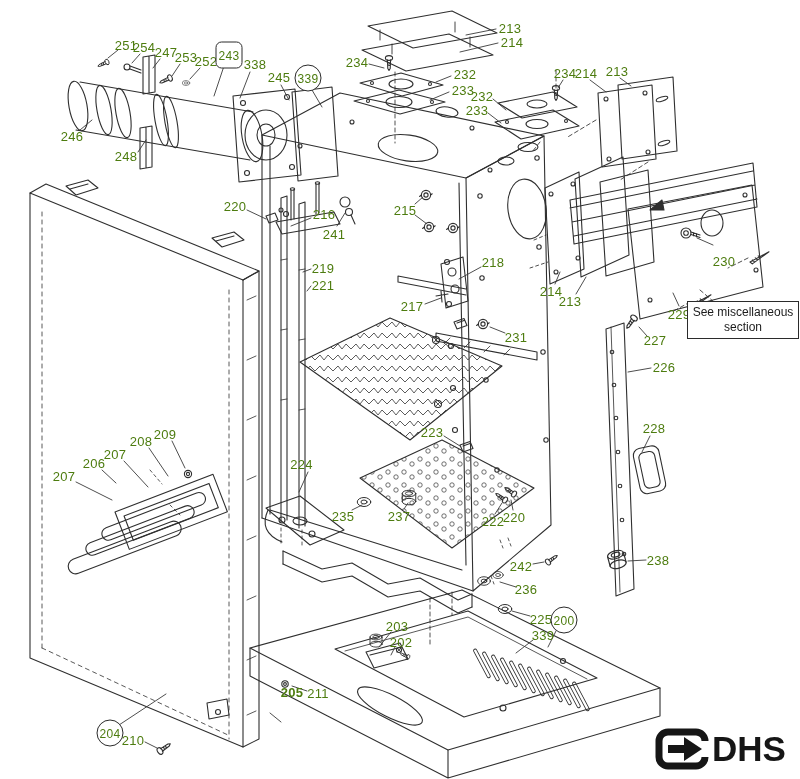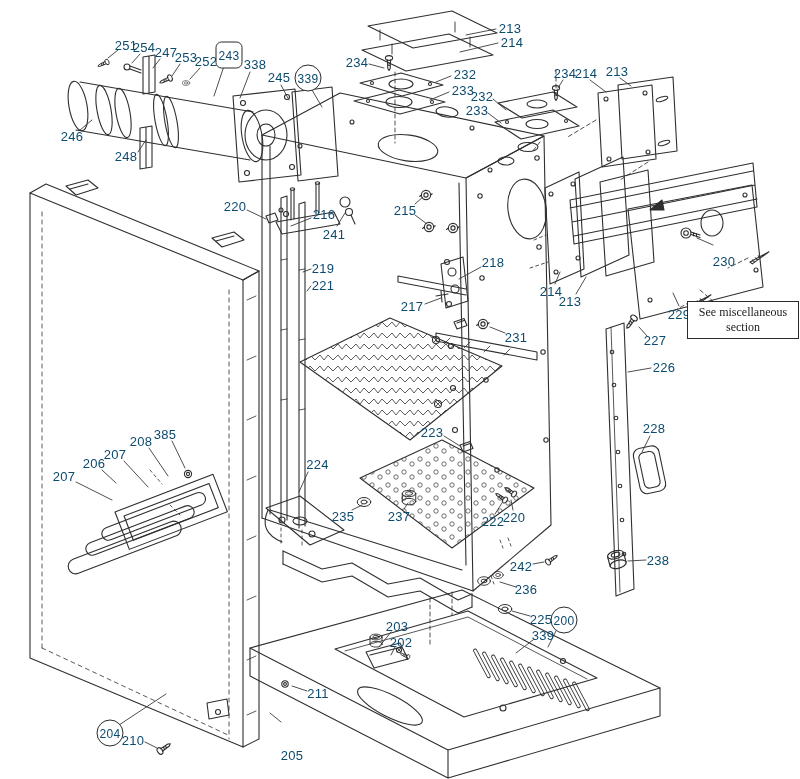--- a/index.html
+++ b/index.html
@@ -1,25 +1,25 @@
 <!DOCTYPE html>
 <html><head>
 <meta charset="utf-8">
 <style>
   html,body{margin:0;padding:0;background:#e8e8e8;}
   #stage{position:relative;width:800px;height:779px;background:#ffffff;overflow:hidden;
          font-family:"Liberation Sans",sans-serif;}
   #drawing{position:absolute;left:0;top:0;}
-  .callout{position:absolute;transform:translate(-50%,-50%);font-size:13px;color:#0c4a6e;
+  .callout{position:absolute;transform:translate(-50%,-50%);font-size:13px;color:#4d7c0f;
            white-space:nowrap;letter-spacing:.3px;line-height:1;}
   .callout.circled{width:25px;height:25px;border:1.5px solid #2b2b2b;border-radius:50%;
            display:flex;align-items:center;justify-content:center;font-size:12px;background:#fff;}
   #note-box{position:absolute;left:687px;top:301px;width:106px;height:34px;border:1.6px solid #2b2b2b;
            background:#fff;font-size:12px;color:#1c1c1c;text-align:center;display:flex;
-           align-items:center;justify-content:center;line-height:1.25;padding:1px 2px;font-family:Liberation Serif, serif;}
+           align-items:center;justify-content:center;line-height:1.25;padding:1px 2px;}
   #logo{position:absolute;left:655px;top:727px;display:flex;align-items:center;}
   #logo-text{font-size:35px;font-weight:bold;color:#161616;letter-spacing:0px;margin-left:1px;}
 </style>
 </head>
 <body>
 
 <div id="stage">
 
 <svg id="drawing" width="800" height="779" viewBox="0 0 800 779" xmlns="http://www.w3.org/2000/svg">
   <defs>
@@ -412,41 +412,49 @@
       <div class="callout" style="left: 324px; top: 214px;">216</div>
       <div class="callout" style="left: 334px; top: 234px;">241</div>
       <div class="callout" style="left: 405px; top: 210px;">215</div>
       <div class="callout" style="left: 323px; top: 268px;">219</div>
       <div class="callout" style="left: 323px; top: 285px;">221</div>
       <div class="callout" style="left: 493px; top: 262px;">218</div>
       <div class="callout" style="left: 412px; top: 306px;">217</div>
       <div class="callout" style="left: 551px; top: 291px;">214</div>
       <div class="callout" style="left: 570px; top: 301px;">213</div>
       <div class="callout" style="left: 516px; top: 337px;">231</div>
-      <div class="callout" style="left: 165px; top: 434px;">385</div>
+      <div class="callout" style="left: 165px; top: 434px;">209</div>
       <div class="callout" style="left: 141px; top: 441px;">208</div>
       <div class="callout" style="left: 115px; top: 454px;">207</div>
       <div class="callout" style="left: 94px; top: 463px;">206</div>
       <div class="callout" style="left: 64px; top: 476px;">207</div>
       <div class="callout" style="left: 432px; top: 432px;">223</div>
-      <div class="callout" style="left: 312px; top: 464px; padding-left: 11px;">224</div>
+      <div class="callout" style="left: 296px; top: 464px; padding-left: 11px;">224</div>
       <div class="callout" style="left: 343px; top: 516px;">235</div>
       <div class="callout" style="left: 399px; top: 516px;">237</div>
       <div class="callout" style="left: 493px; top: 521px;">222</div>
       <div class="callout" style="left: 514px; top: 517px;">220</div>
       <div class="callout" style="left: 521px; top: 566px;">242</div>
       <div class="callout" style="left: 526px; top: 589px;">236</div>
       <div class="callout" style="left: 658px; top: 560px;">238</div>
       <div class="callout" style="left: 541px; top: 619px;">225</div>
       <div class="callout circled" style="left: 564px; top: 620px;">200</div>
       <div class="callout" style="left: 543px; top: 635px;">339</div>
       <div class="callout" style="left: 397px; top: 626px;">203</div>
       <div class="callout" style="left: 401px; top: 642px;">202</div>
       <div class="callout circled" style="left: 110px; top: 733px;">204</div>
       <div class="callout" style="left: 133px; top: 740px;">210</div>
       <div class="callout" style="left: 318px; top: 693px;">211</div>
-      <div class="callout" style="left: 292px; top: 755px;">205</div>
+      <div class="callout" style="left: 292px; top: 692px; font-weight: bold;">205</div>
     </div>
 
 <div id="note-box">See miscellaneous section</div>
 
-
+<div id="logo">
+  <svg width="56" height="44" viewBox="0 0 56 44">
+    <rect x="4" y="5" width="46" height="34" rx="9" fill="none" stroke="#161616" stroke-width="7"></rect>
+    <rect x="30" y="14" width="26" height="16" fill="#ffffff"></rect>
+    <polygon points="13,18 29,18 29,10 47,22 29,34 29,26 13,26" fill="#161616"></polygon>
+  </svg>
+  <span id="logo-text">DHS</span>
 </div>
 
+</div>
+
 </body></html>

